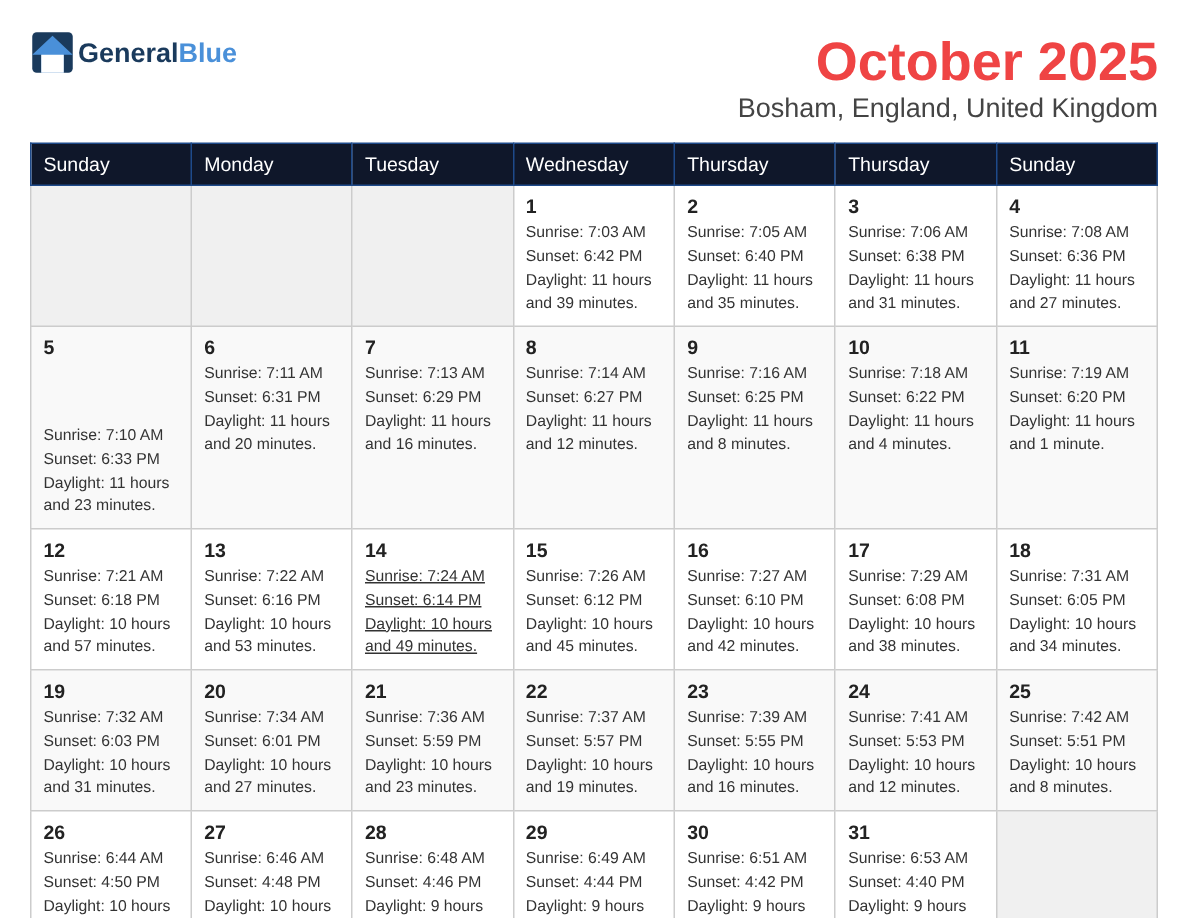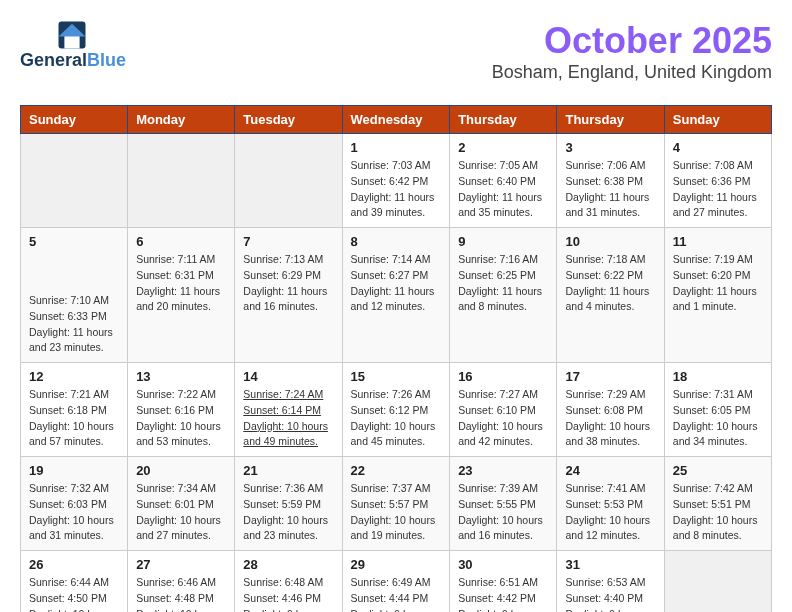--- a/index.html
+++ b/index.html
@@ -7,52 +7,51 @@
       font-family: Arial, sans-serif;
       background: #fff;
       width: 792px;
       min-height: 612px;
       padding: 20px;
     }
     .header-logo {
       display: flex;
       align-items: center;
       margin-bottom: 26px;
-      flex-direction: column;
     }
     .logo-icon {
       width: 30px;
       height: 30px;
       margin-right: 2px;
     }
     .title-section {
       text-align: right;
       margin-bottom: 4px;
     }
     .month-title {
       font-size: 36px;
       font-weight: bold;
-      color: #8b5cf6;
+      color: #ef4444;
     }
     .location-title {
       font-size: 18px;
       color: #444;
     }
     .calendar {
       width: 100%;
       border-collapse: collapse;
       border: 1px solid #ccc;
     }
     .calendar th {
-      background: #c2410c;
+      background: #0f172a;
       color: #fff;
       text-align: left;
       padding: 6px 8px;
       font-size: 13px;
-      font-weight: bold;
+      font-weight: normal;
       border: 1px solid #1e4a8a;
     }
     .calendar td {
       vertical-align: top;
       padding: 6px 8px;
       border: 1px solid #ccc;
       width: 108px;
       min-height: 90px;
       font-size: 11px;
       color: #333;

